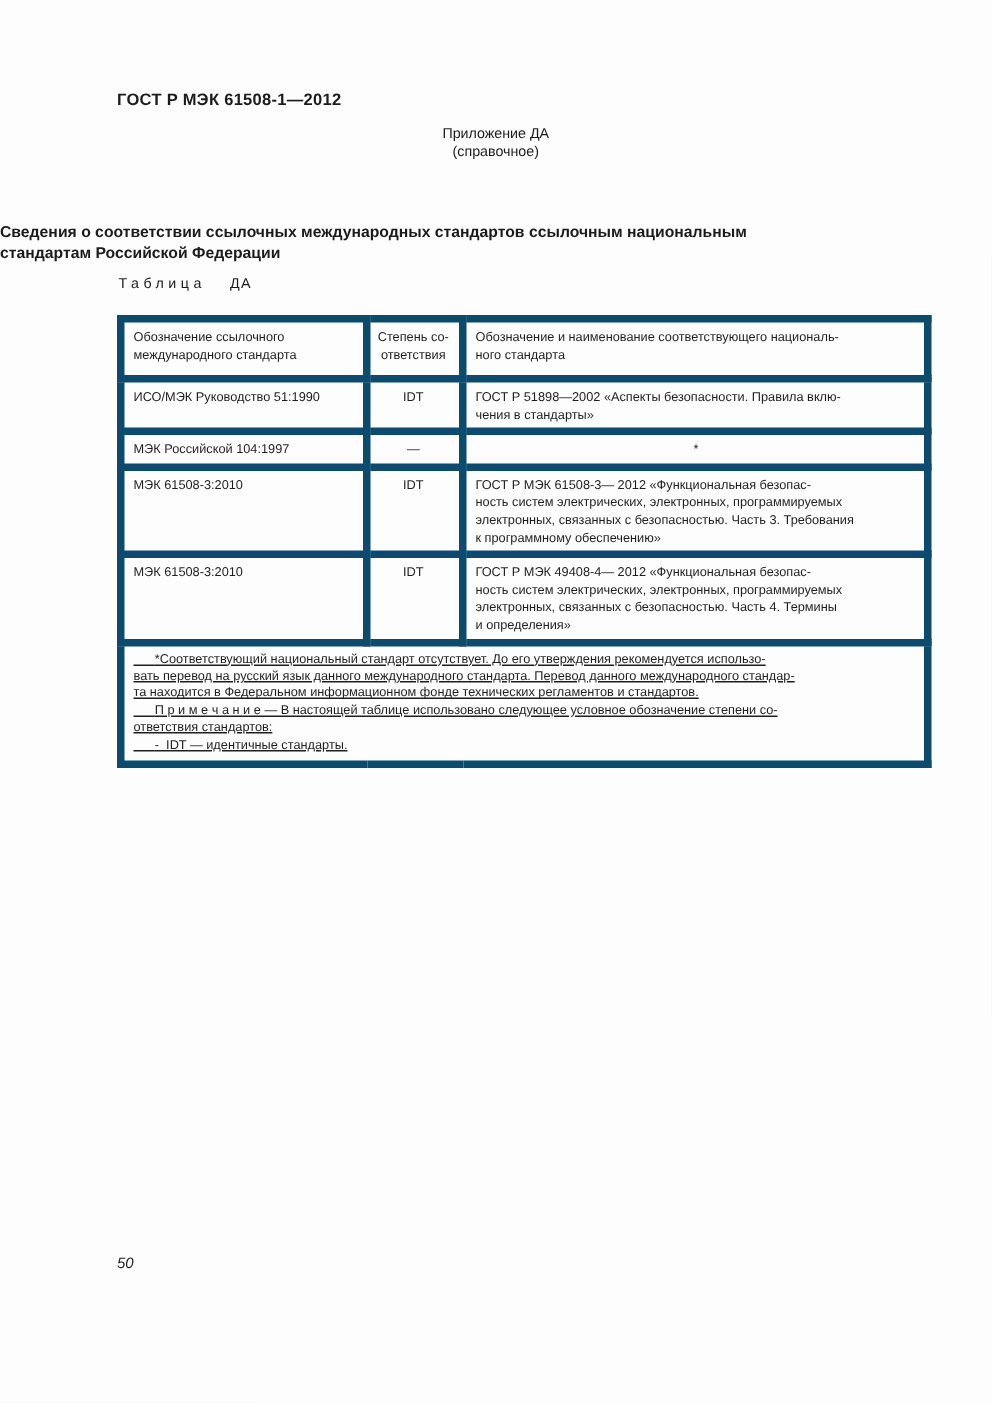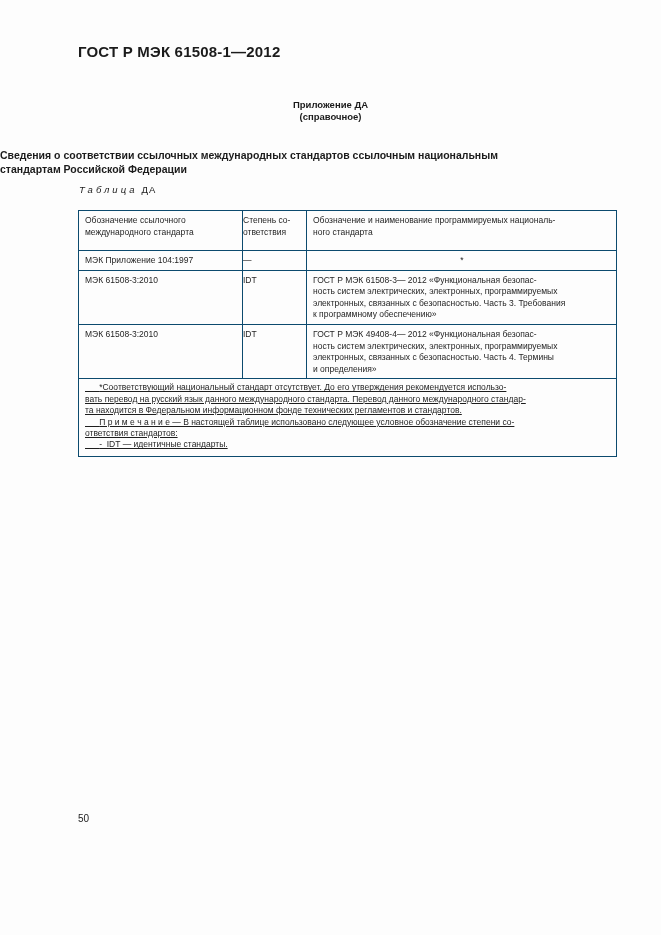--- a/index.html
+++ b/index.html
@@ -10,89 +10,89 @@
     height: 935px;
     margin: 0 auto;
     background: #fdfdfd;
     font-family: "Liberation Sans", sans-serif;
     color: #1b1b1b;
     overflow: hidden;
   }
   .doc-code {
     position: absolute;
     left: 78px;
-    top: 43px;
-    font-size: 15px;
+    top: 61px;
+    font-size: 11px;
     font-weight: bold;
     letter-spacing: 0.2px;
     white-space: nowrap;
   }
   .appendix {
     position: absolute;
     left: 0;
     top: 84px;
     width: 100%;
     text-align: center;
     font-size: 9.5px;
-    font-weight: bold;
+    font-weight: normal;
     line-height: 12px;
     white-space: pre-line;
-    margin-top: 15px;
   }
   .section-title {
     position: absolute;
     left: 0;
     top: 149px;
     width: 100%;
     text-align: left;
     font-size: 10.5px;
     font-weight: bold;
     line-height: 13.5px;
     white-space: pre-line;
   }
   .table-caption {
     position: absolute;
     left: 79px;
     top: 184px;
     font-size: 9.5px;
   }
-  .table-caption .spaced { letter-spacing: 3px; font-style: italic; }
-  .table-caption .tbl-id { margin-left: 4px; letter-spacing: 1px; }
+  .table-caption .spaced { letter-spacing: 3px; }
+  .table-caption .tbl-id { margin-left: 16px; letter-spacing: 1px; }
   table.gost-table {
     position: absolute;
     left: 78px;
     top: 210px;
     width: 538px;
     border-collapse: collapse;
     table-layout: fixed;
     font-size: 8.5px;
     line-height: 11.6px;
     color: #1e1e1e;
   }
   .gost-table td {
-    border: 1px solid #0c4a6e;
+    border: 5px solid #0c4a6e;
     vertical-align: top;
     padding: 4px 5px 3px 6px;
     white-space: pre-line;
     overflow: hidden;
   }
   .gost-table td.hdr { height: 40px; }
   .gost-table td.center { text-align: center; }
-  .gost-table td.degree { padding-left: 0; padding-right: 2px; margin-top: 18px; }
+  .gost-table td.degree { text-align: center; padding-left: 0; padding-right: 2px; margin-top: 18px; }
   .gost-table td.footnote {
     white-space: pre-wrap;
     padding: 3px 6px 5px 6px;
     line-height: 11.4px;
     text-decoration: underline;
   }
   .page-number {
     position: absolute;
     left: 78px;
-    top: 813px;
+    top: 837px;
     font-size: 10px;
+    font-style: italic;
   }
 </style>
 </head>
 <body>
 
 <div class="page">
 
   <div class="doc-code">ГОСТ Р МЭК 61508-1—2012</div>
 
   <div class="appendix">Приложение ДА
@@ -110,25 +110,31 @@
       <col style="width:164px">
       <col style="width:64px">
       <col style="width:310px">
     </colgroup>
     <tbody>
       <tr>
         <td class="hdr">Обозначение ссылочного
 международного стандарта</td>
         <td class="hdr degree">Степень со-
 ответствия</td>
-        <td class="hdr">Обозначение и наименование программируемых националь-
+        <td class="hdr">Обозначение и наименование соответствующего националь-
 ного стандарта</td>
       </tr>
       <tr>
-        <td>МЭК Приложение 104:1997</td>
+        <td>ИСО/МЭК Руководство 51:1990</td>
+        <td class="degree">IDT</td>
+        <td>ГОСТ Р 51898—2002 «Аспекты безопасности. Правила вклю-
+чения в стандарты»</td>
+      </tr>
+      <tr>
+        <td>МЭК Российской 104:1997</td>
         <td class="degree">—</td>
         <td class="center">*</td>
       </tr>
       <tr>
         <td>МЭК 61508-3:2010</td>
         <td class="degree">IDT</td>
         <td>ГОСТ Р МЭК 61508-3— 2012 «Функциональная безопас-
 ность систем электрических, электронных, программируемых
 электронных, связанных с безопасностью. Часть 3. Требования
 к программному обеспечению»</td>

